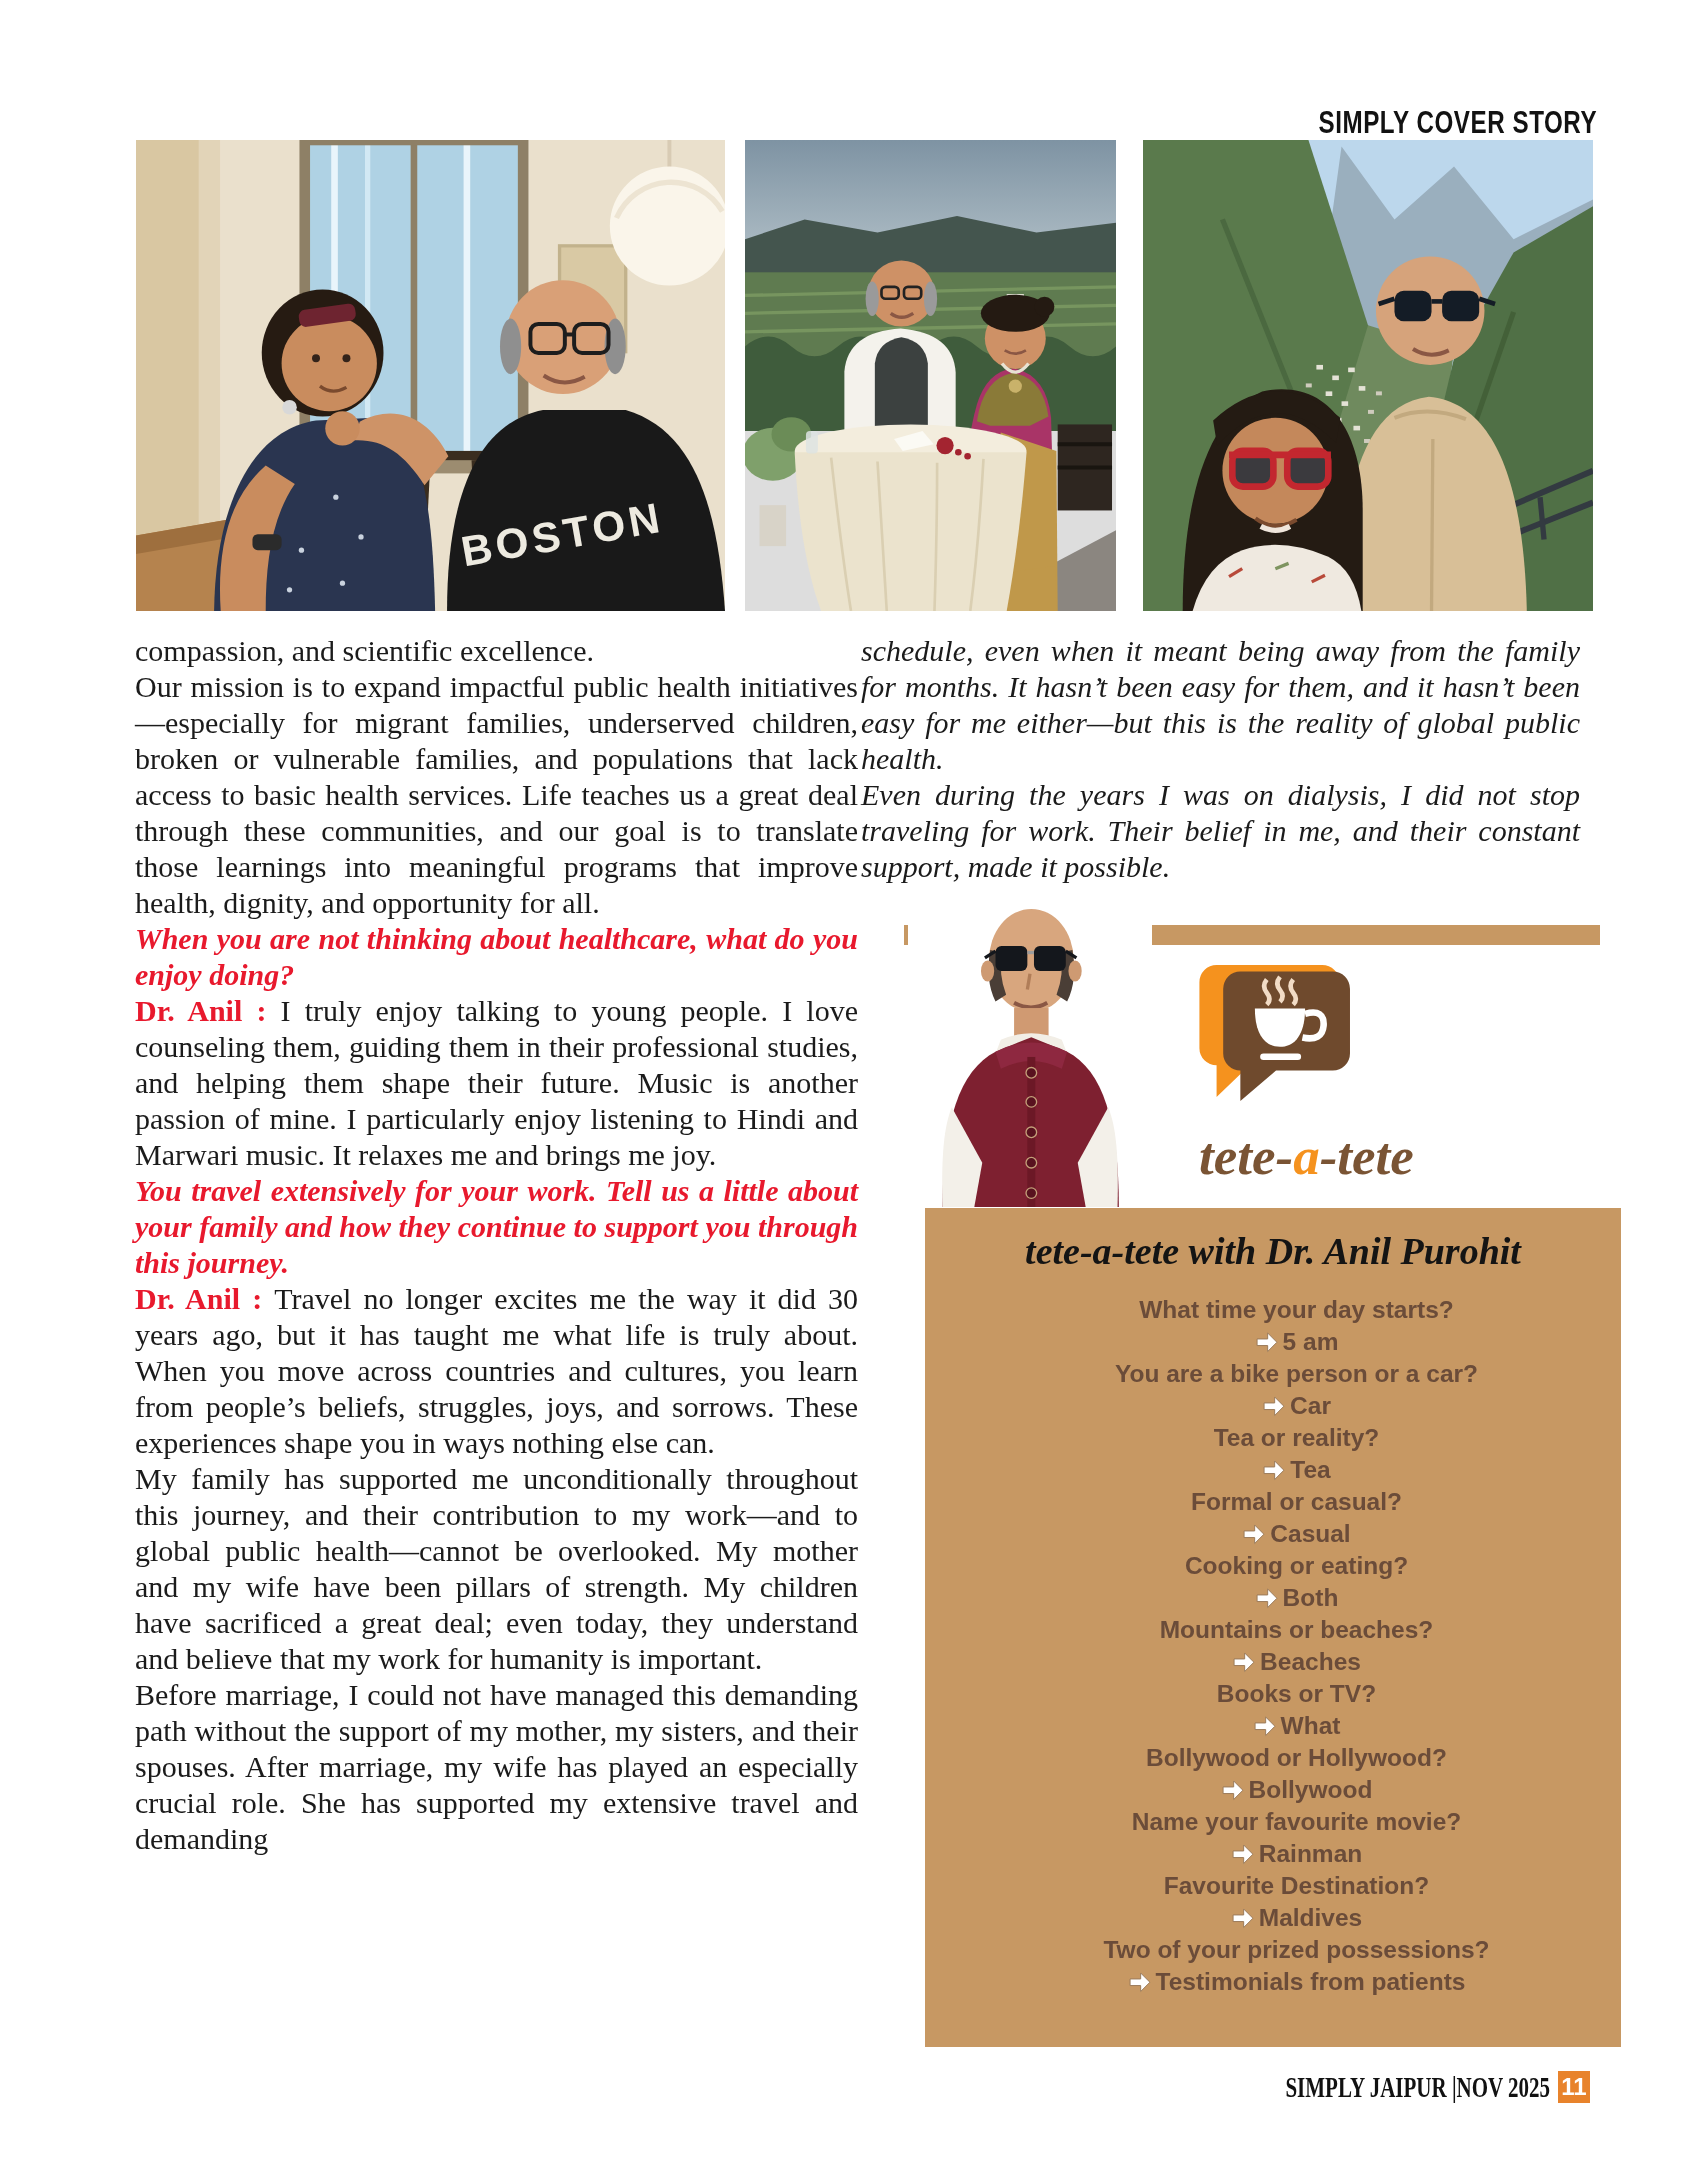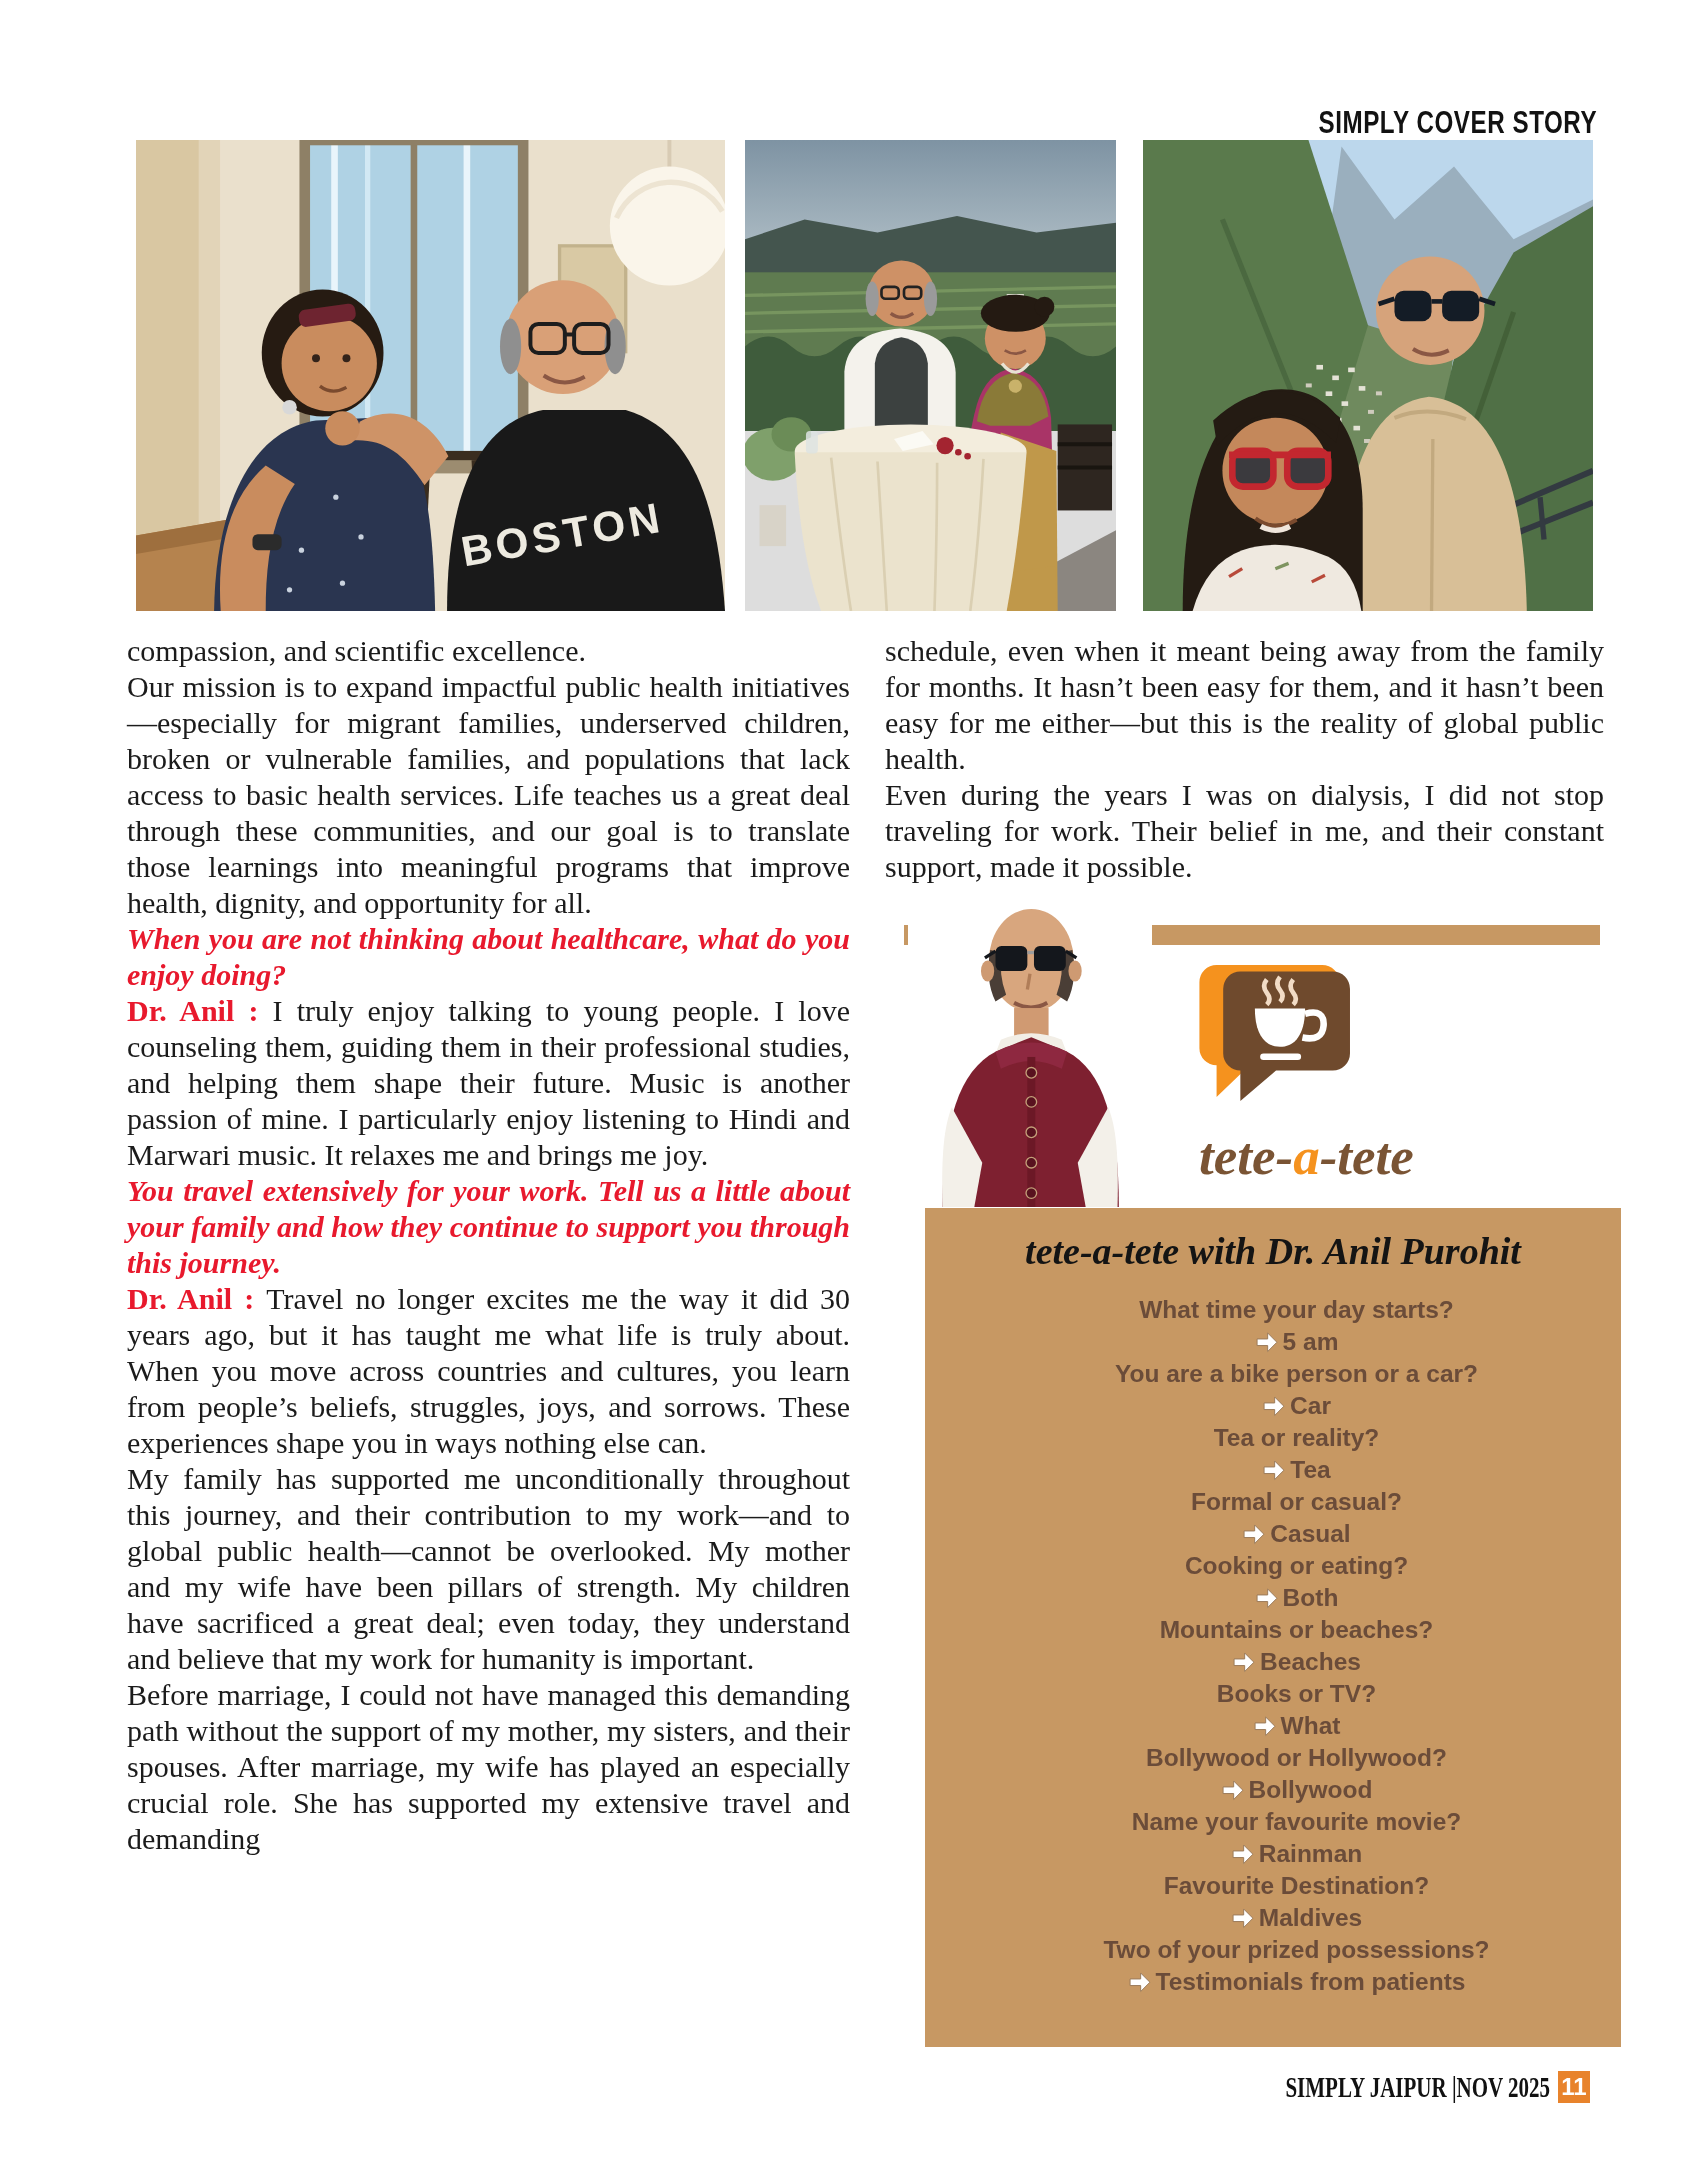--- a/index.html
+++ b/index.html
@@ -10,24 +10,24 @@
        font-weight:700;font-size:31px;letter-spacing:0.7px;color:#121212;white-space:nowrap;
        transform:scaleX(0.78);transform-origin:100% 50%;}
 
   .photos{position:absolute;left:136px;top:140px;display:flex;}
   .ph{margin:0;height:471px;overflow:hidden;background:#ddd;}
   .ph svg{display:block;width:100%;height:100%;}
   .p1{width:589px;margin-right:20px;}
   .p2{width:371px;margin-right:26.5px;}
   .p3{width:450px;}
 
-  .col{position:absolute;top:633px;font-size:30px;line-height:36px;text-align:justify;}
+  .col{position:absolute;top:633px;font-size:30px;line-height:36px;text-align:justify;margin-left:8px;}
   .col p{margin:0;}
   .col-left{left:127px;width:723px;}
-  .col-right{left:885px;width:719px;}
+  .col-right{left:853px;width:719px;font-style:italic;}
   .redq{color:var(--red,#e8192d);font-weight:700;font-style:italic;}
   .redb{color:var(--red,#e8192d);font-weight:700;}
 
   .tan-bar{position:absolute;left:904px;top:925px;width:696px;height:20px;
            background:var(--tan-box,#c79863);z-index:1;}
   .man-photo{position:absolute;left:908px;top:897px;width:244px;height:310px;z-index:2;}
   .man-photo svg{display:block;width:100%;height:100%;}
 
   .tete-logo{position:absolute;left:1199px;top:961px;width:285px;z-index:2;
              display:flex;flex-direction:column;align-items:flex-start;gap:20px;}

